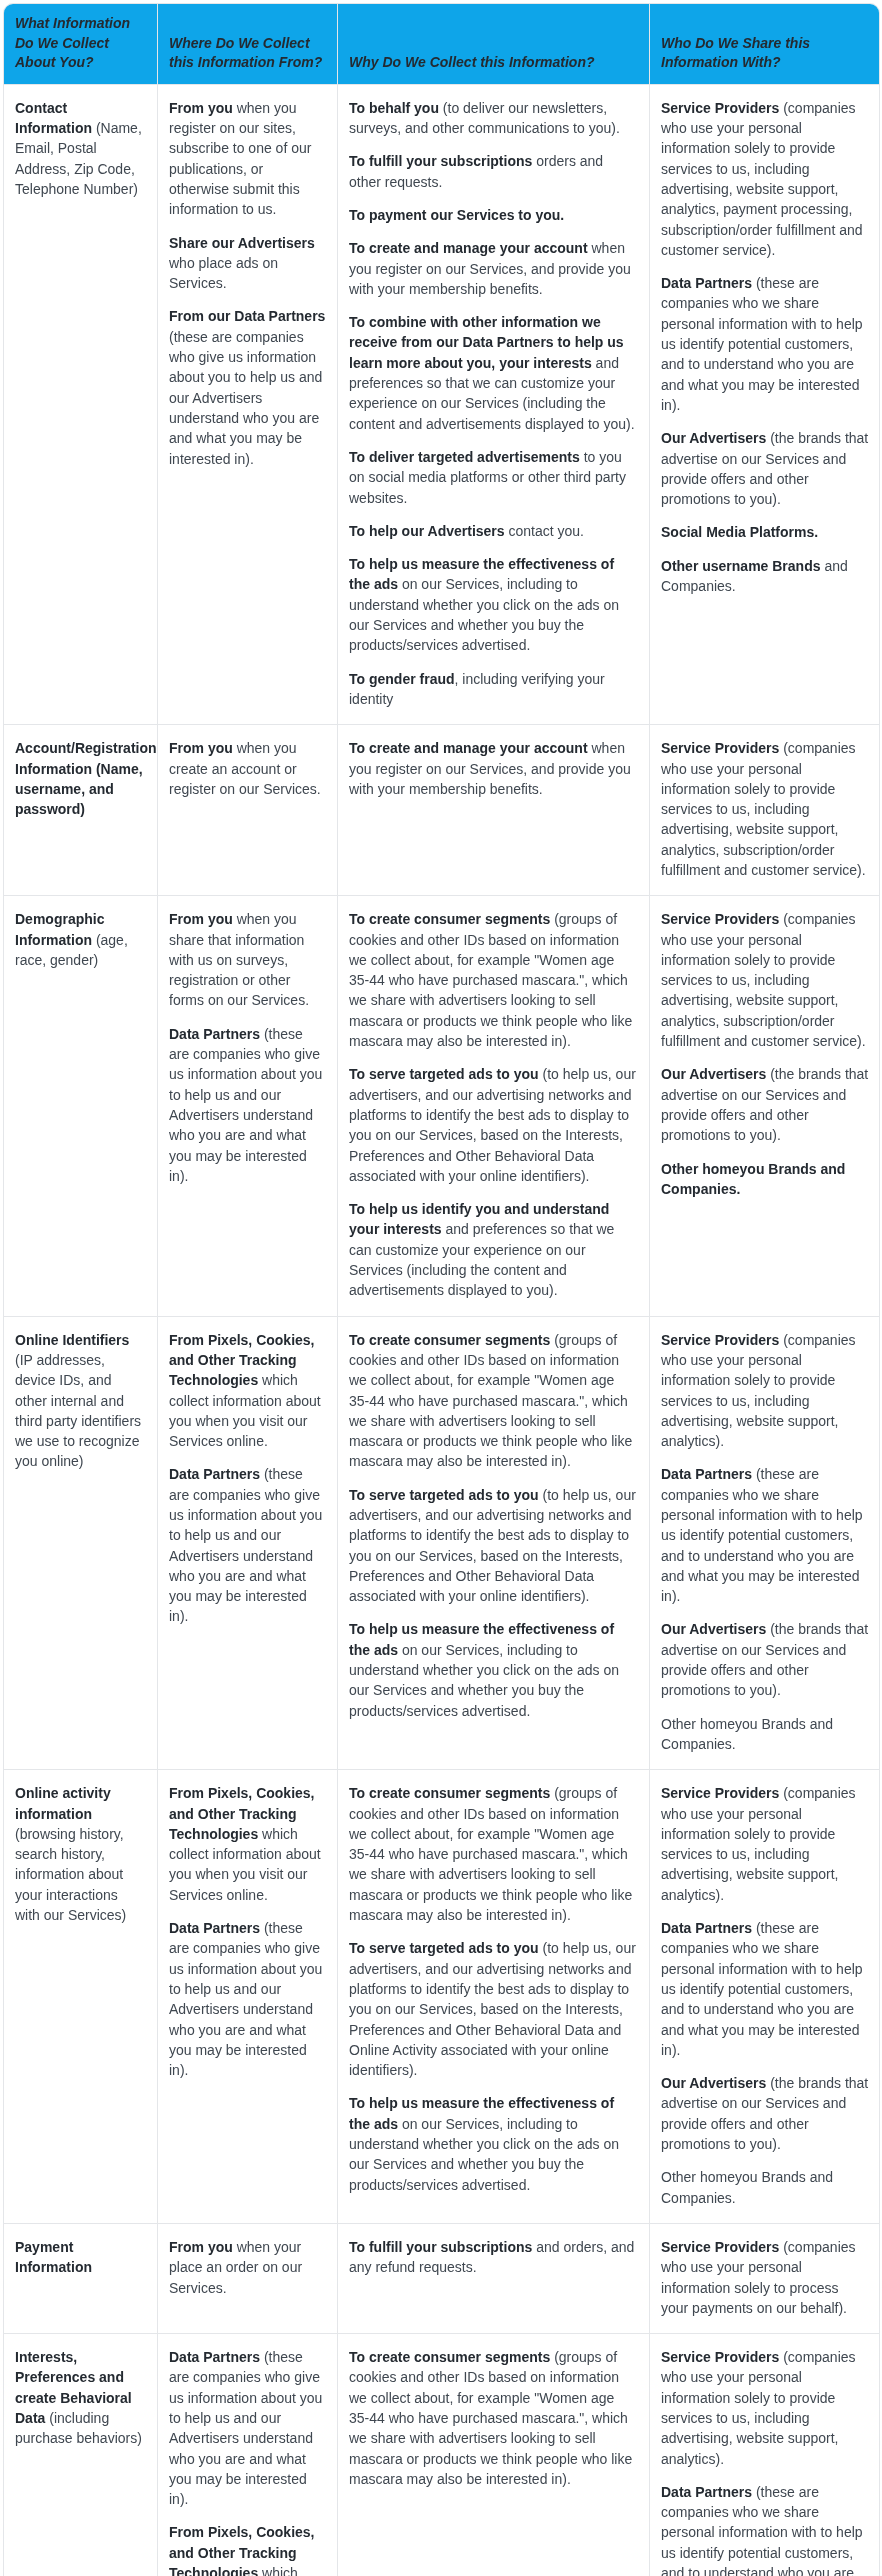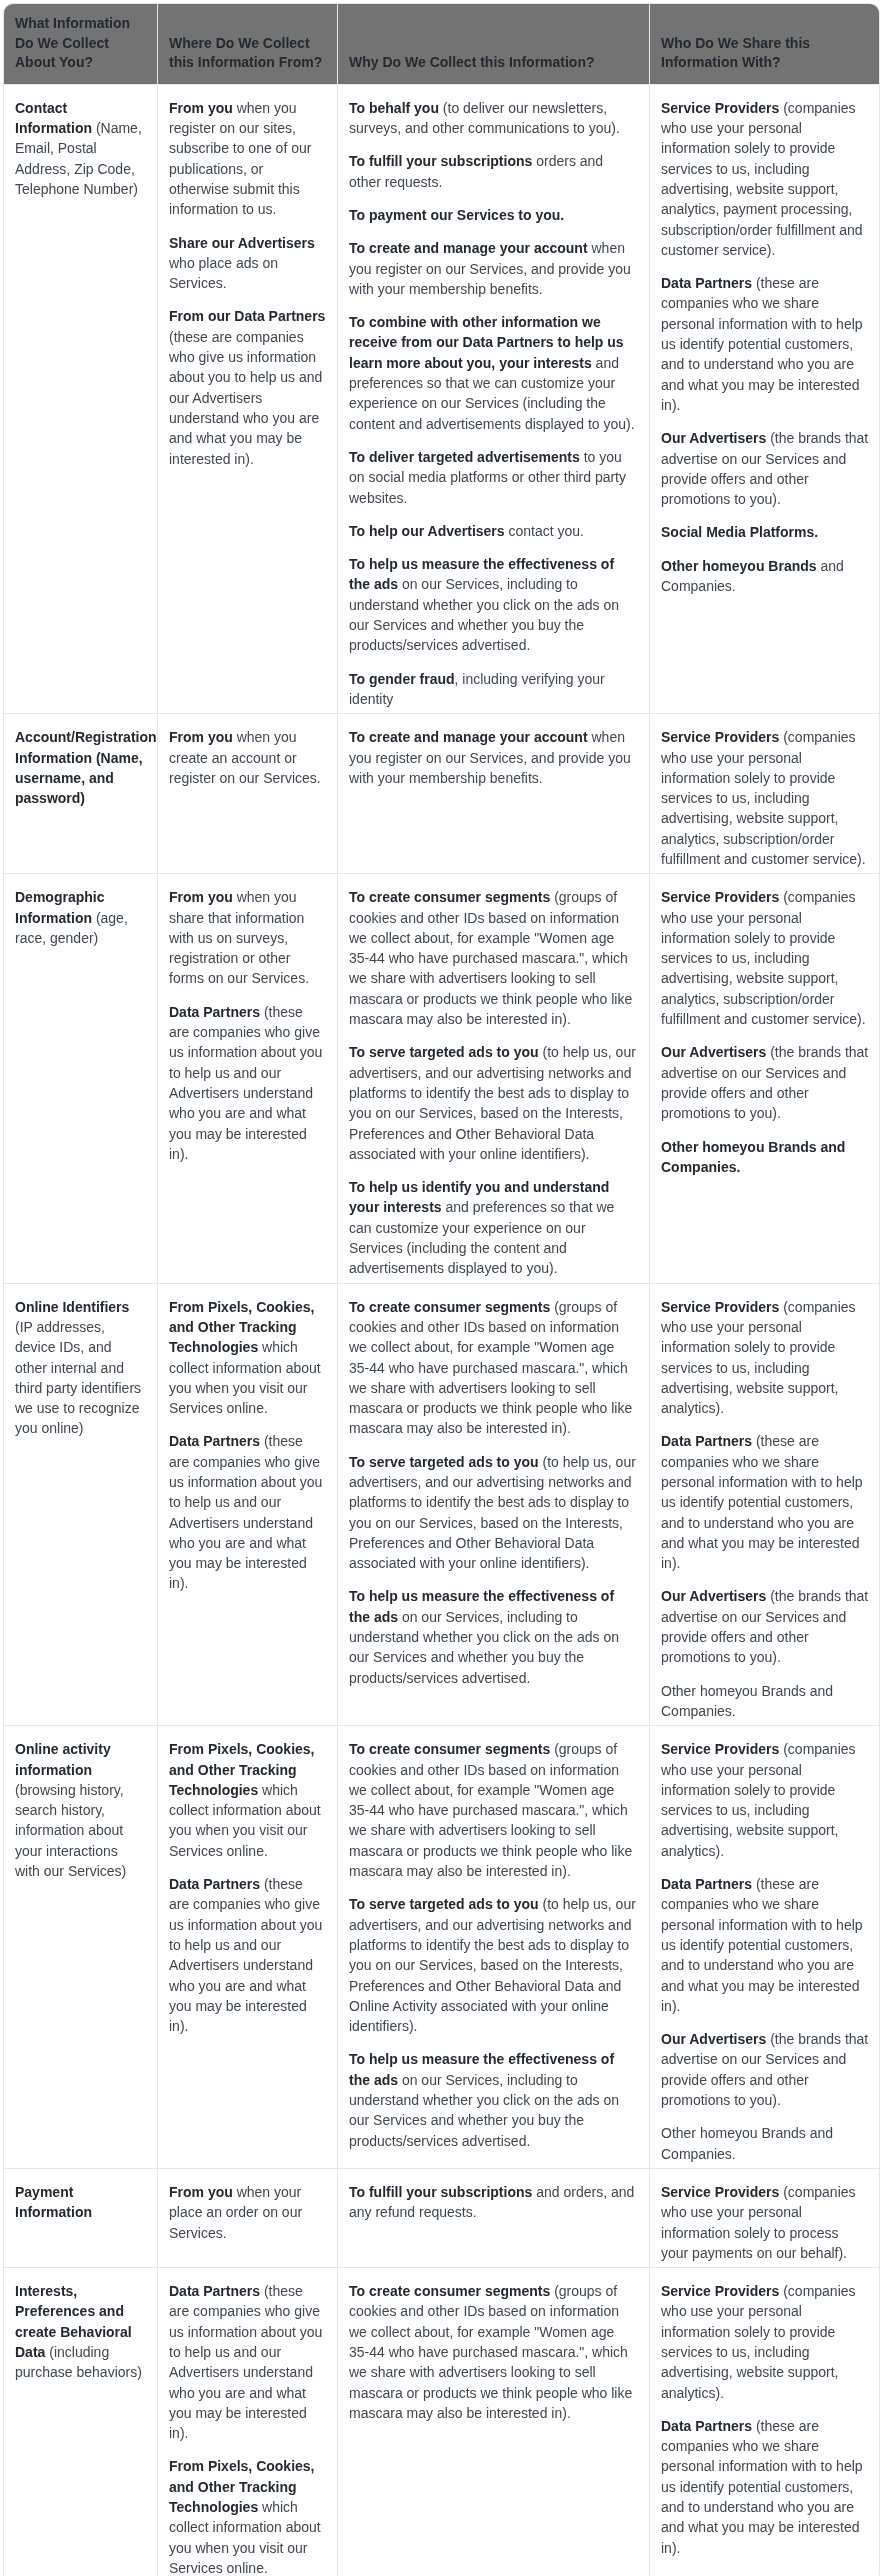--- a/index.html
+++ b/index.html
@@ -31,30 +31,31 @@
     border-right: 1px solid #e4e6e9;
     border-bottom: 1px solid #e4e6e9;
     text-align: left;
     box-sizing: border-box;
   }
   table.privacy th:last-child,
   table.privacy td:last-child { border-right: none; }
   table.privacy tbody tr:last-child td { border-bottom: none; }
   table.privacy th {
     vertical-align: bottom;
-    background: #737373;
+    background: #0ea5e9;
     color: #242a31;
     font-weight: 700;
     padding: 10px 11px 11px 11px;
     line-height: 1.4;
+    font-style: italic;
   }
   table.privacy td {
     vertical-align: top;
     background: #ffffff;
-    padding: 13px 11px 4px 11px;
+    padding: 13px 11px 15px 11px;
   }
   td p {
     margin: 0 0 13px 0;
   }
   td p:last-child { margin-bottom: 0; }
   strong {
     font-weight: 700;
     color: #242a31;
   }
   col.c1 { width: 154px; }
@@ -100,21 +101,21 @@
             <p><strong>To deliver targeted advertisements</strong><span> to you on social media platforms or other third party websites.</span></p>
             <p><strong>To help our Advertisers</strong><span> contact you.</span></p>
             <p><strong>To help us measure the effectiveness of the ads</strong><span> on our Services, including to understand whether you click on the ads on our Services and whether you buy the products/services advertised.</span></p>
             <p><strong>To gender fraud</strong><span>, including verifying your identity</span></p>
           </td>
           <td>
             <p><strong>Service Providers</strong><span> (companies who use your personal information solely to provide services to us, including advertising, website support, analytics, payment processing, subscription/order fulfillment and customer service).</span></p>
             <p><strong>Data Partners</strong><span> (these are companies who we share personal information with to help us identify potential customers, and to understand who you are and what you may be interested in).</span></p>
             <p><strong>Our Advertisers</strong><span> (the brands that advertise on our Services and provide offers and other promotions to you).</span></p>
             <p><strong>Social Media Platforms.</strong></p>
-            <p><strong>Other homeyou Brands</strong><span> and Companies.</span></p>
+            <p><strong>Other username Brands</strong><span> and Companies.</span></p>
           </td>
         </tr>
         <tr>
           <td>
             <p><strong>Account/Registration Information (Name, username, and password)</strong></p>
           </td>
           <td>
             <p><strong>From you</strong><span> when you create an account or register on our Services.</span></p>
           </td>
           <td>

